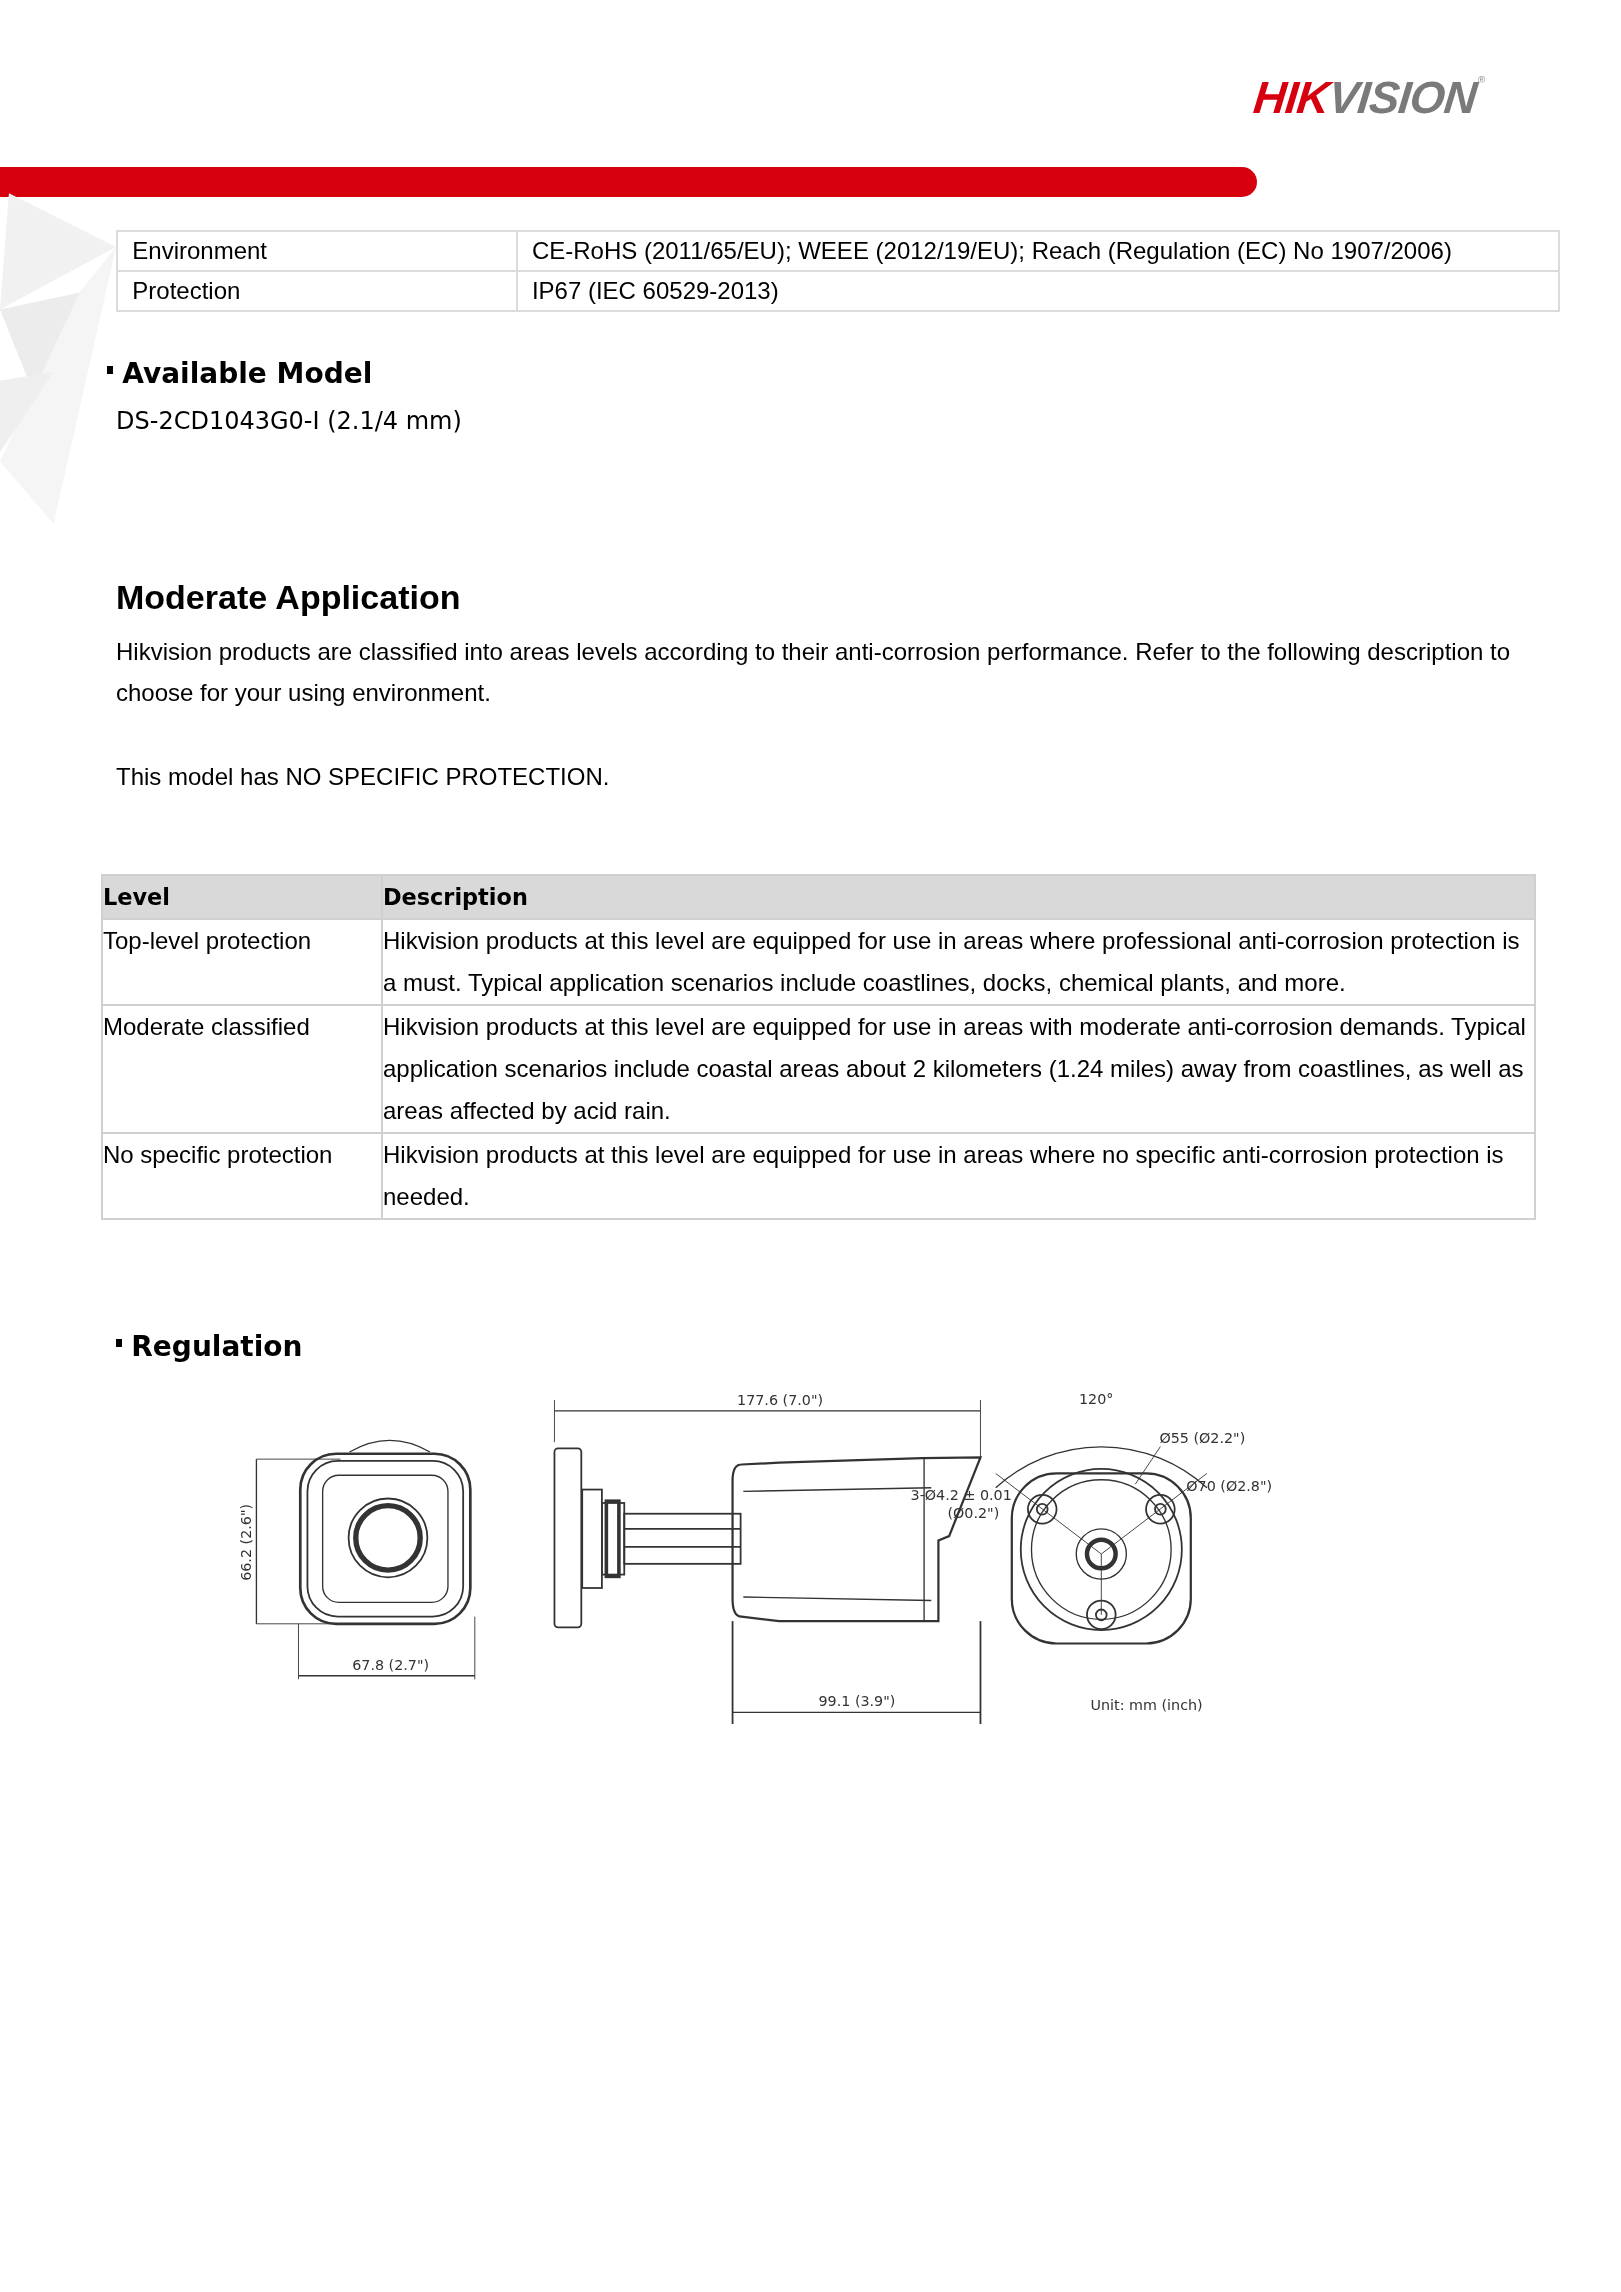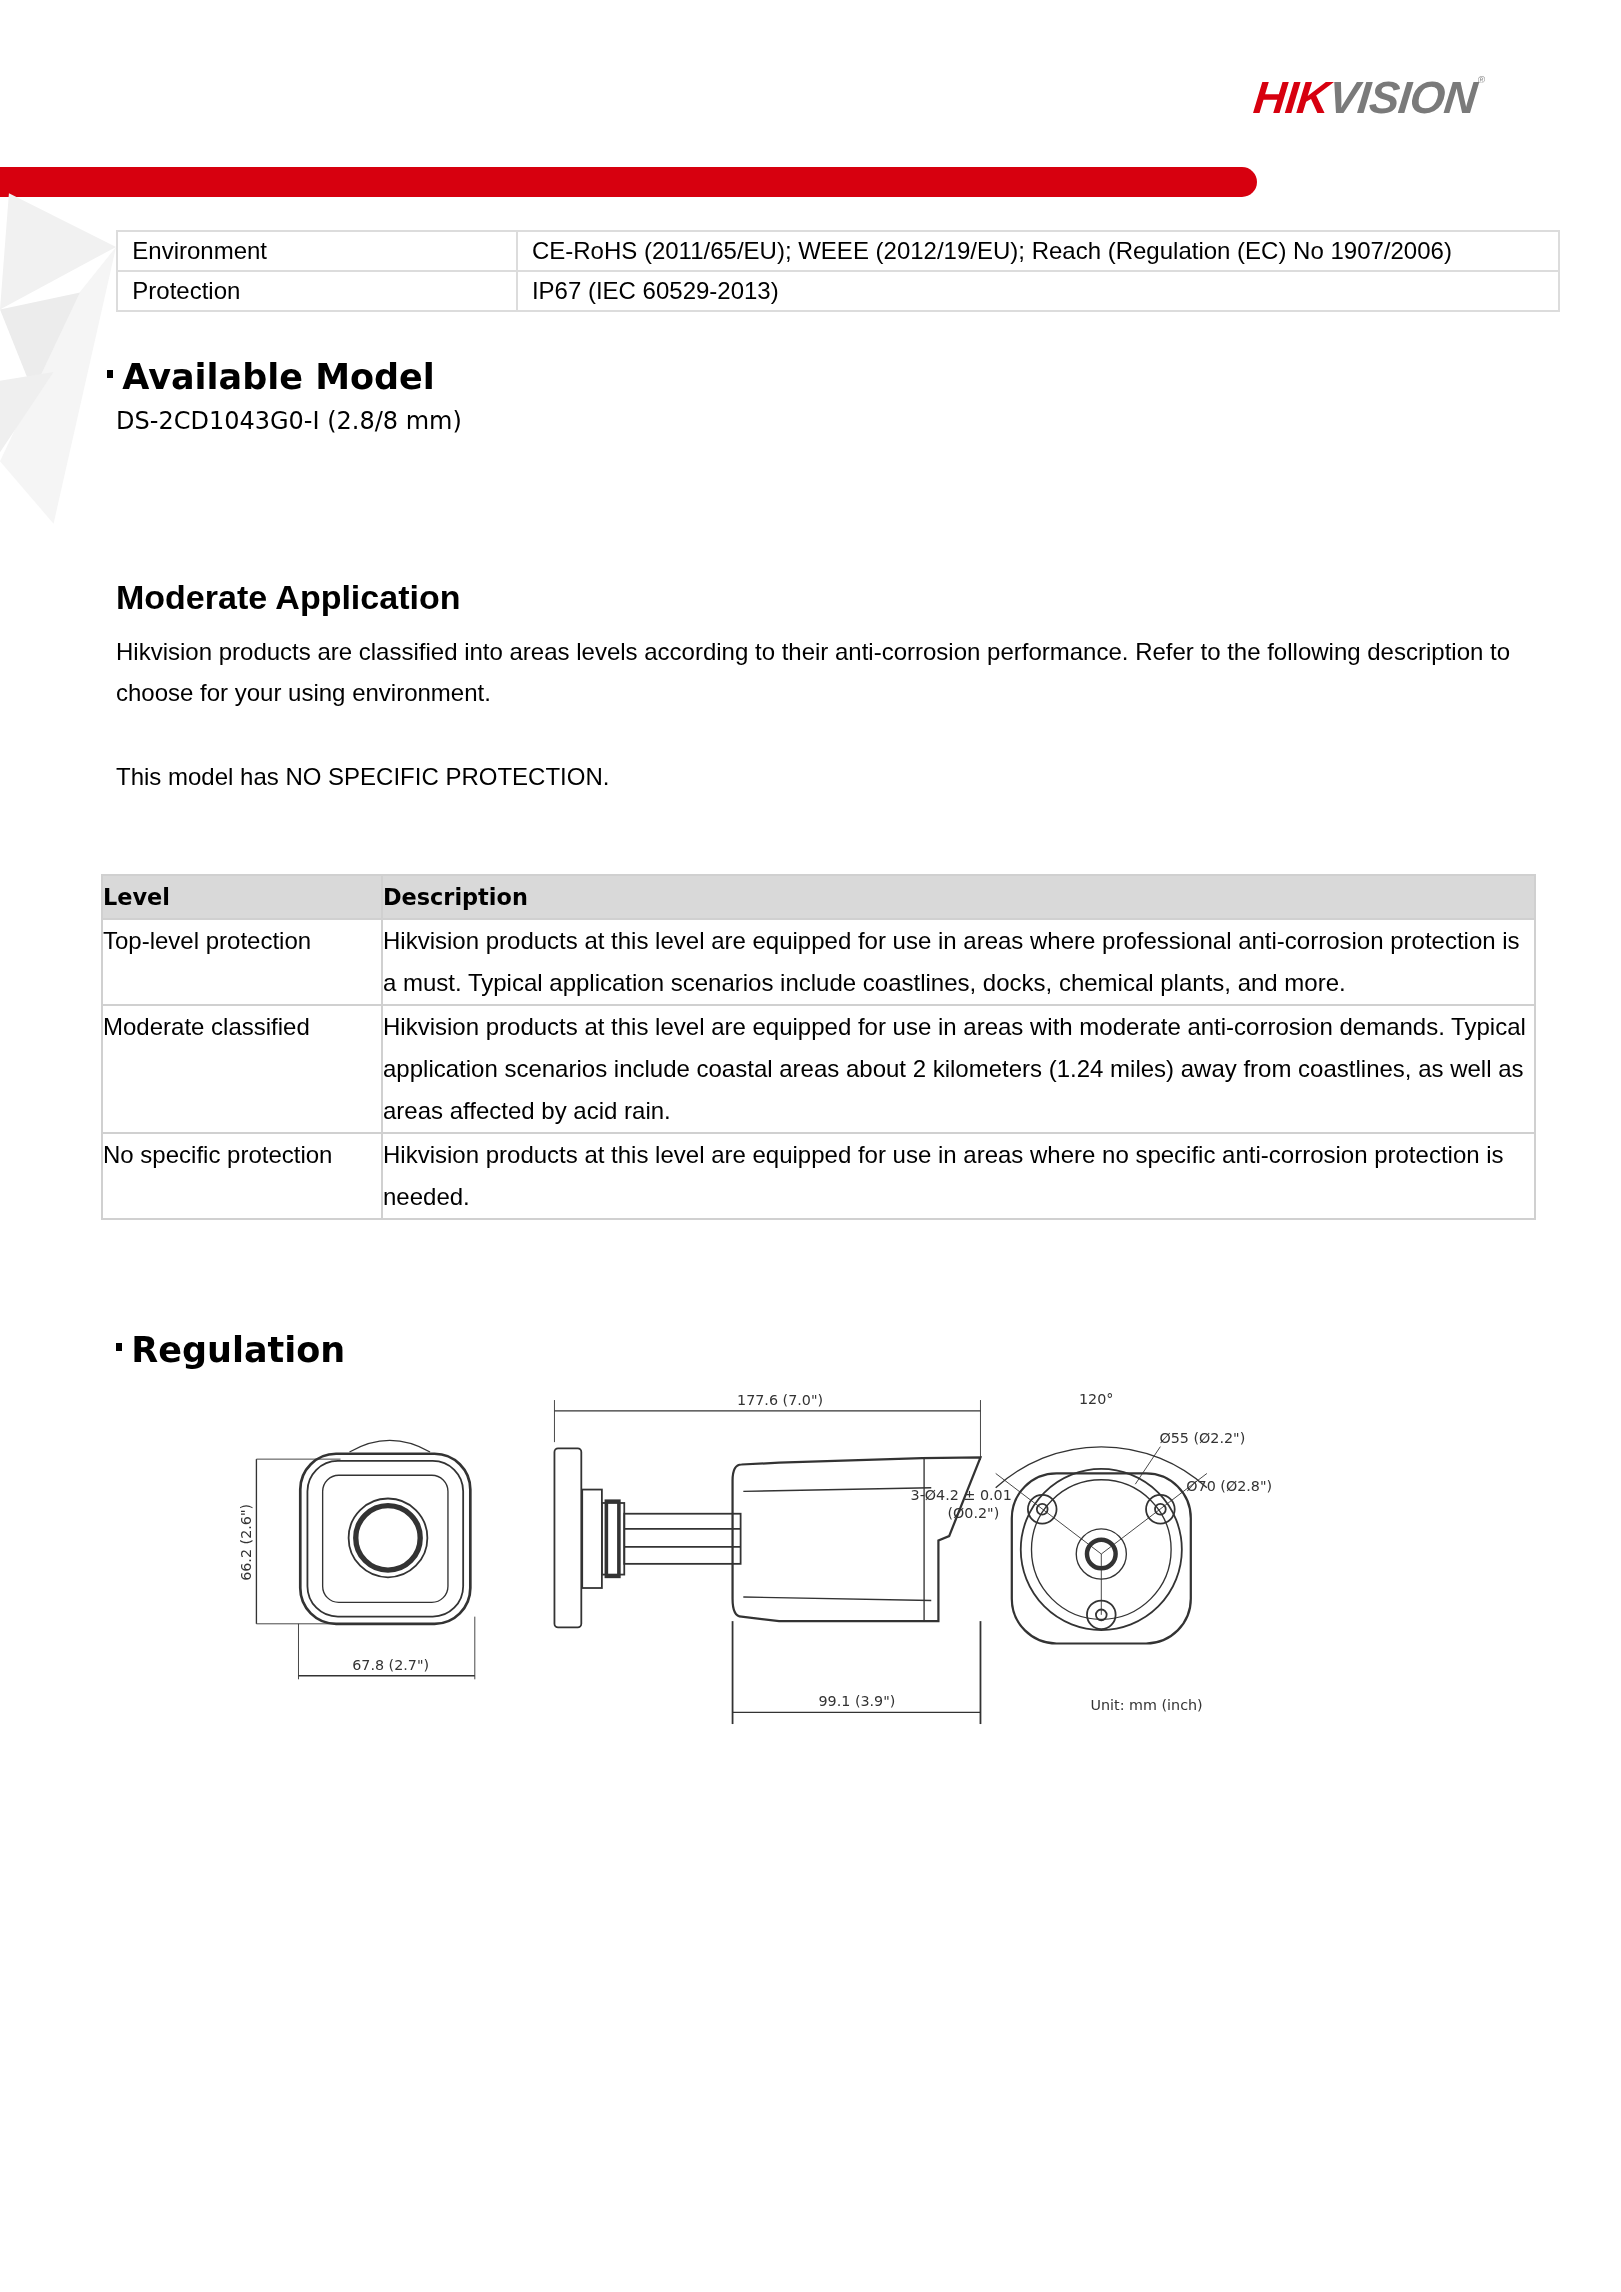--- a/index.html
+++ b/index.html
@@ -25,21 +25,21 @@
 
   table { border-collapse: collapse; }
   .spec-table { position: absolute; left: 116px; top: 230px; width: 1444px; }
   .spec-table td {
     border: 2.7px solid #dcdcdc; height: 38px; padding: 0 14.3px;
     font-size: 24px; line-height: 38px; font-family: "Liberation Sans", sans-serif;
   }
   .spec-table td.k { width: 369px; }
 
   .h-bullet {
-    position: absolute; font-weight: bold; font-size: 35px; line-height: 1;
+    position: absolute; font-weight: bold; font-size: 28px; line-height: 1;
     font-family: "DejaVu Sans", sans-serif;
   }
   .h-bullet .sq { display: inline-block; width: 6.3px; height: 8px; background: #000; margin-right: 9px; vertical-align: middle; position: relative; top: -5.4px; }
   .models { position: absolute; left: 116px; top: 400px; font-size: 24px; line-height: 43px; font-family: "DejaVu Sans", sans-serif; }
   .h-plain {
     position: absolute; left: 116px; top: 580px; font-weight: bold; font-size: 34px; line-height: 1;
     font-family: "Liberation Sans", sans-serif;
   }
   .para { position: absolute; left: 116px; font-size: 24px; line-height: 41px; width: 1397px; }
 
@@ -80,21 +80,21 @@
     <td class="k">Protection</td>
     <td>IP67 (IEC 60529-2013)</td>
   </tr>
 </tbody>
   </table>
 
 <div class="h-bullet" style="left:107px; top:360px;">
   <span class="sq"></span><span>Available Model</span>
 </div>
 <div class="models">
-  <div>DS-2CD1043G0-I (2.8/8 mm)</div>
+  <div>DS-2CD1043G0-I (2.1/4 mm)</div>
 </div>
 
 <div class="h-plain">Moderate Application</div>
 <div class="para" style="top:631px;">Hikvision products are classified into areas levels according to their anti-corrosion performance. Refer to the following description to choose for your using environment.</div>
 <div class="para" style="top:756px;">This model has NO SPECIFIC PROTECTION.</div>
 
 <table class="level-table">
   <tbody>
       <tr>
     <th>Level</th>

